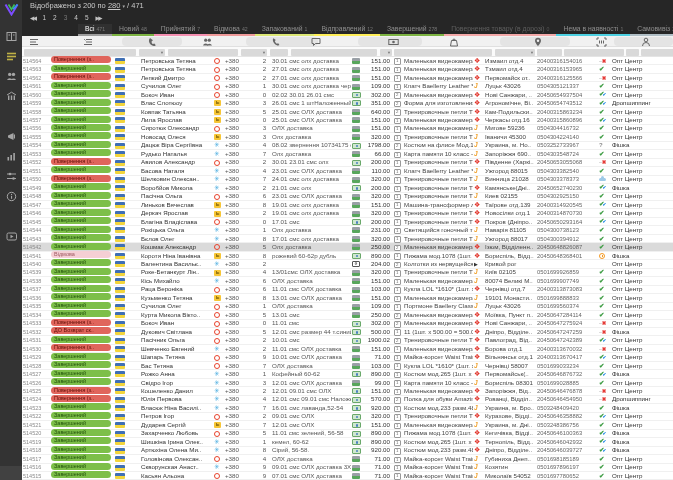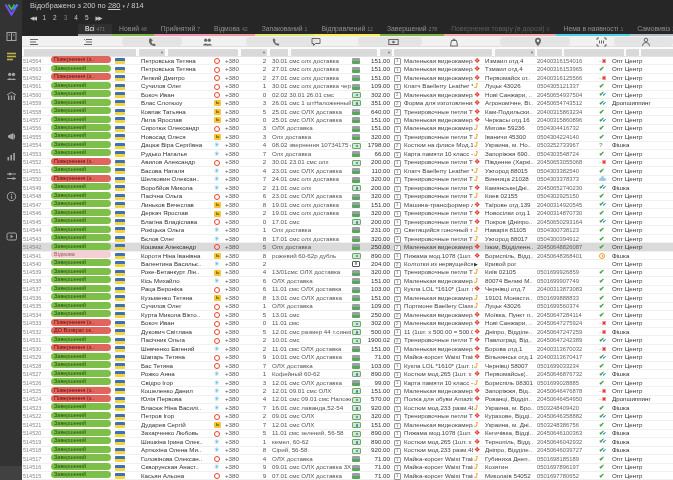--- a/index.html
+++ b/index.html
@@ -166,21 +166,21 @@
         </svg>
       </div>
     </div>
   <div class="bottom-strip"></div>
 </div>
 
 <div class="topbar">
   <span>Відображено з 200 по</span>
   <span class="und">280</span>
   <span class="caret">▾</span>
-  <span>/ 814</span>
+  <span>/ 471</span>
 </div>
 <div class="pager">
   <span class="pnav">◀◀</span>
   <span id="pages" style="display:flex;gap:7px;">
       <span class="pnum">1</span>
       <span class="pnum">2</span>
       <span class="pnum cur">3</span>
       <span class="pnum">4</span>
       <span class="pnum">5</span>
     </span>

